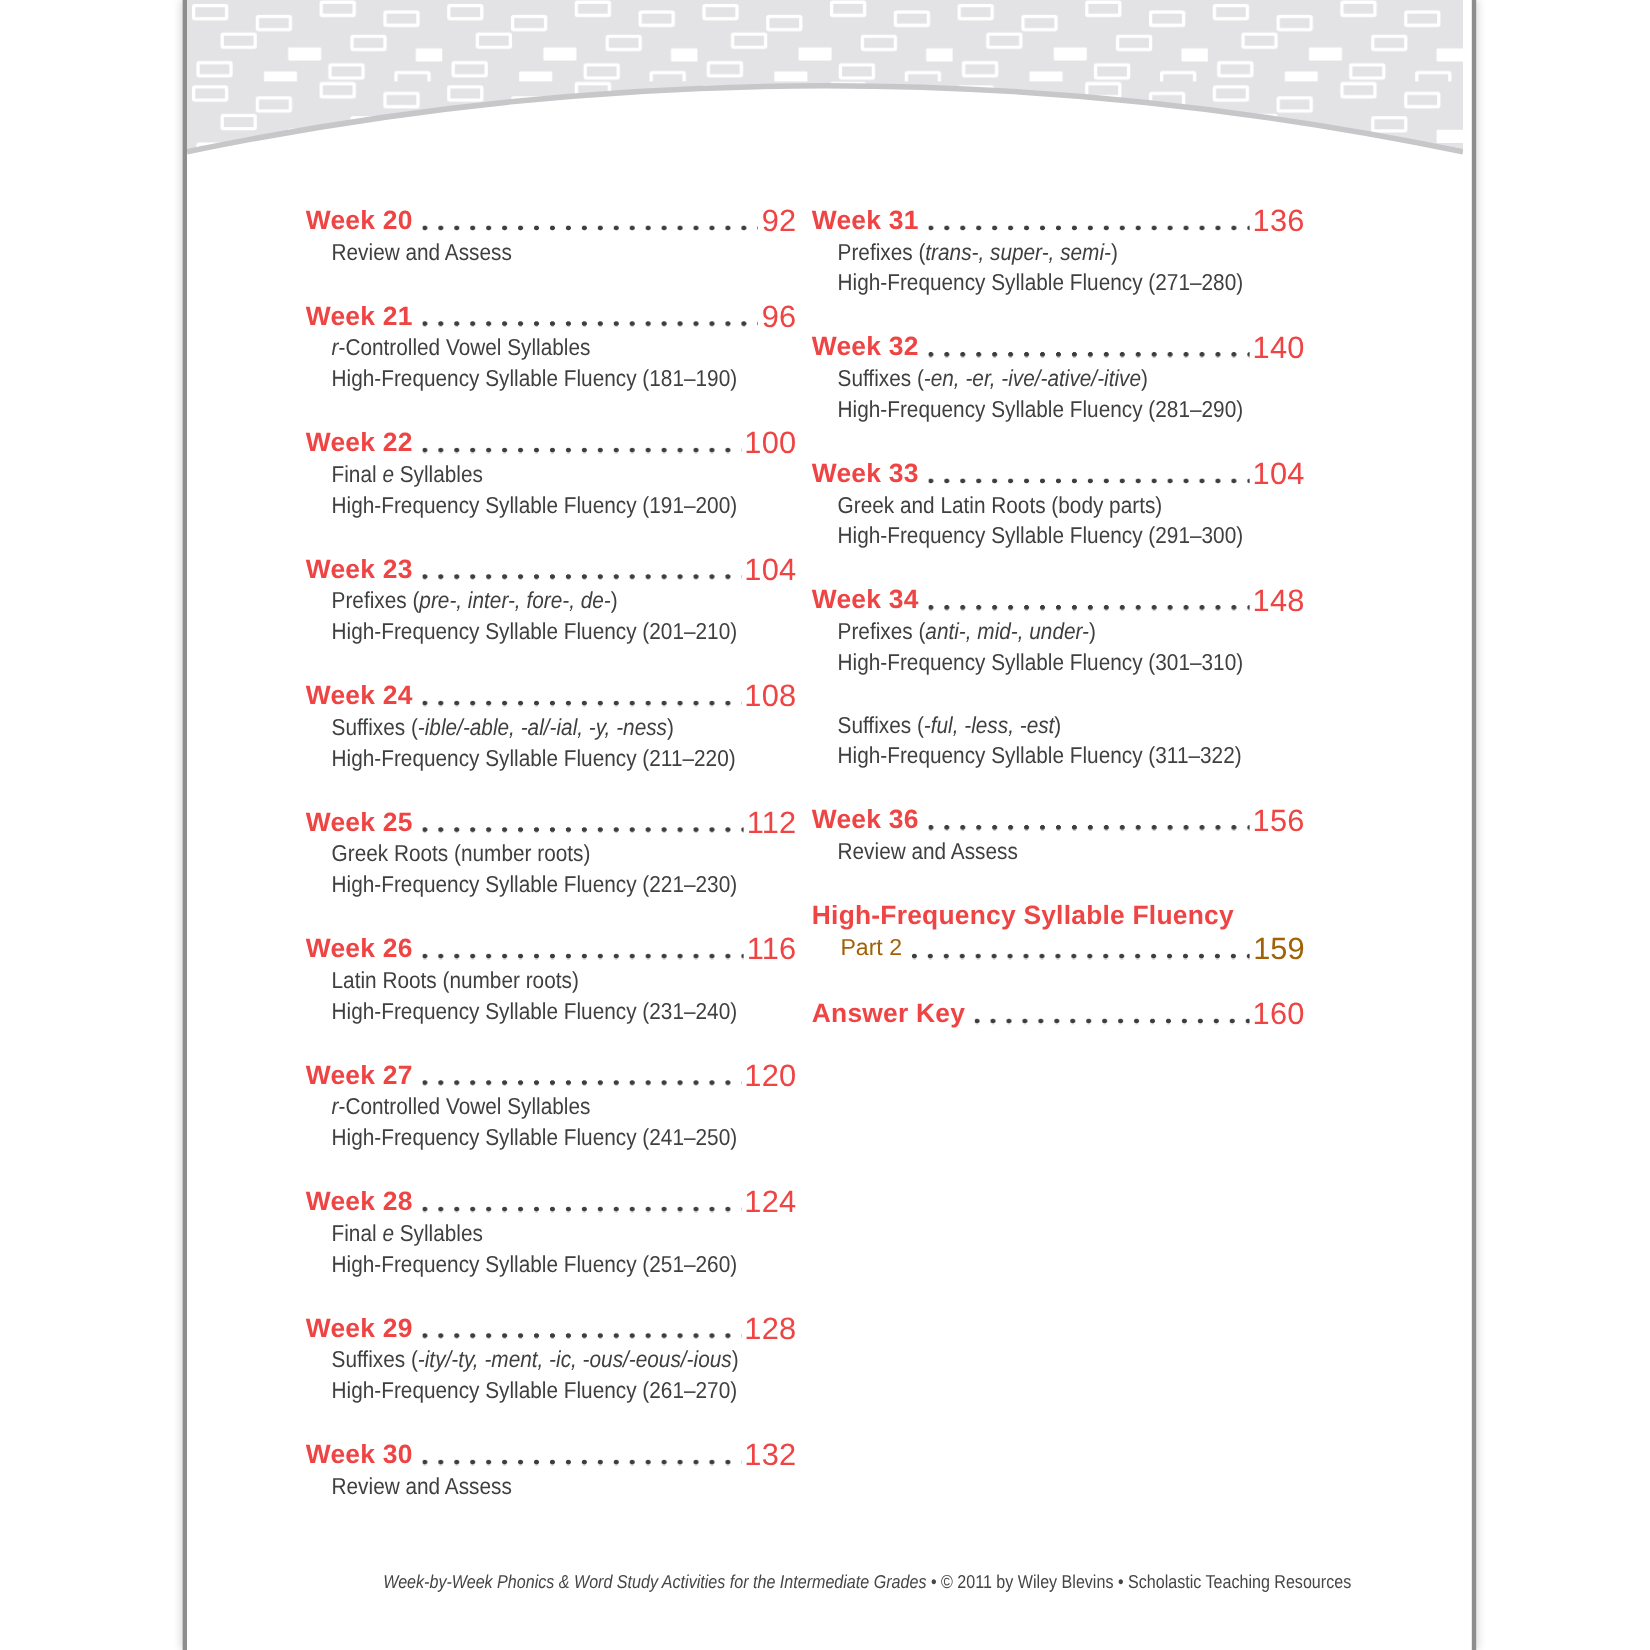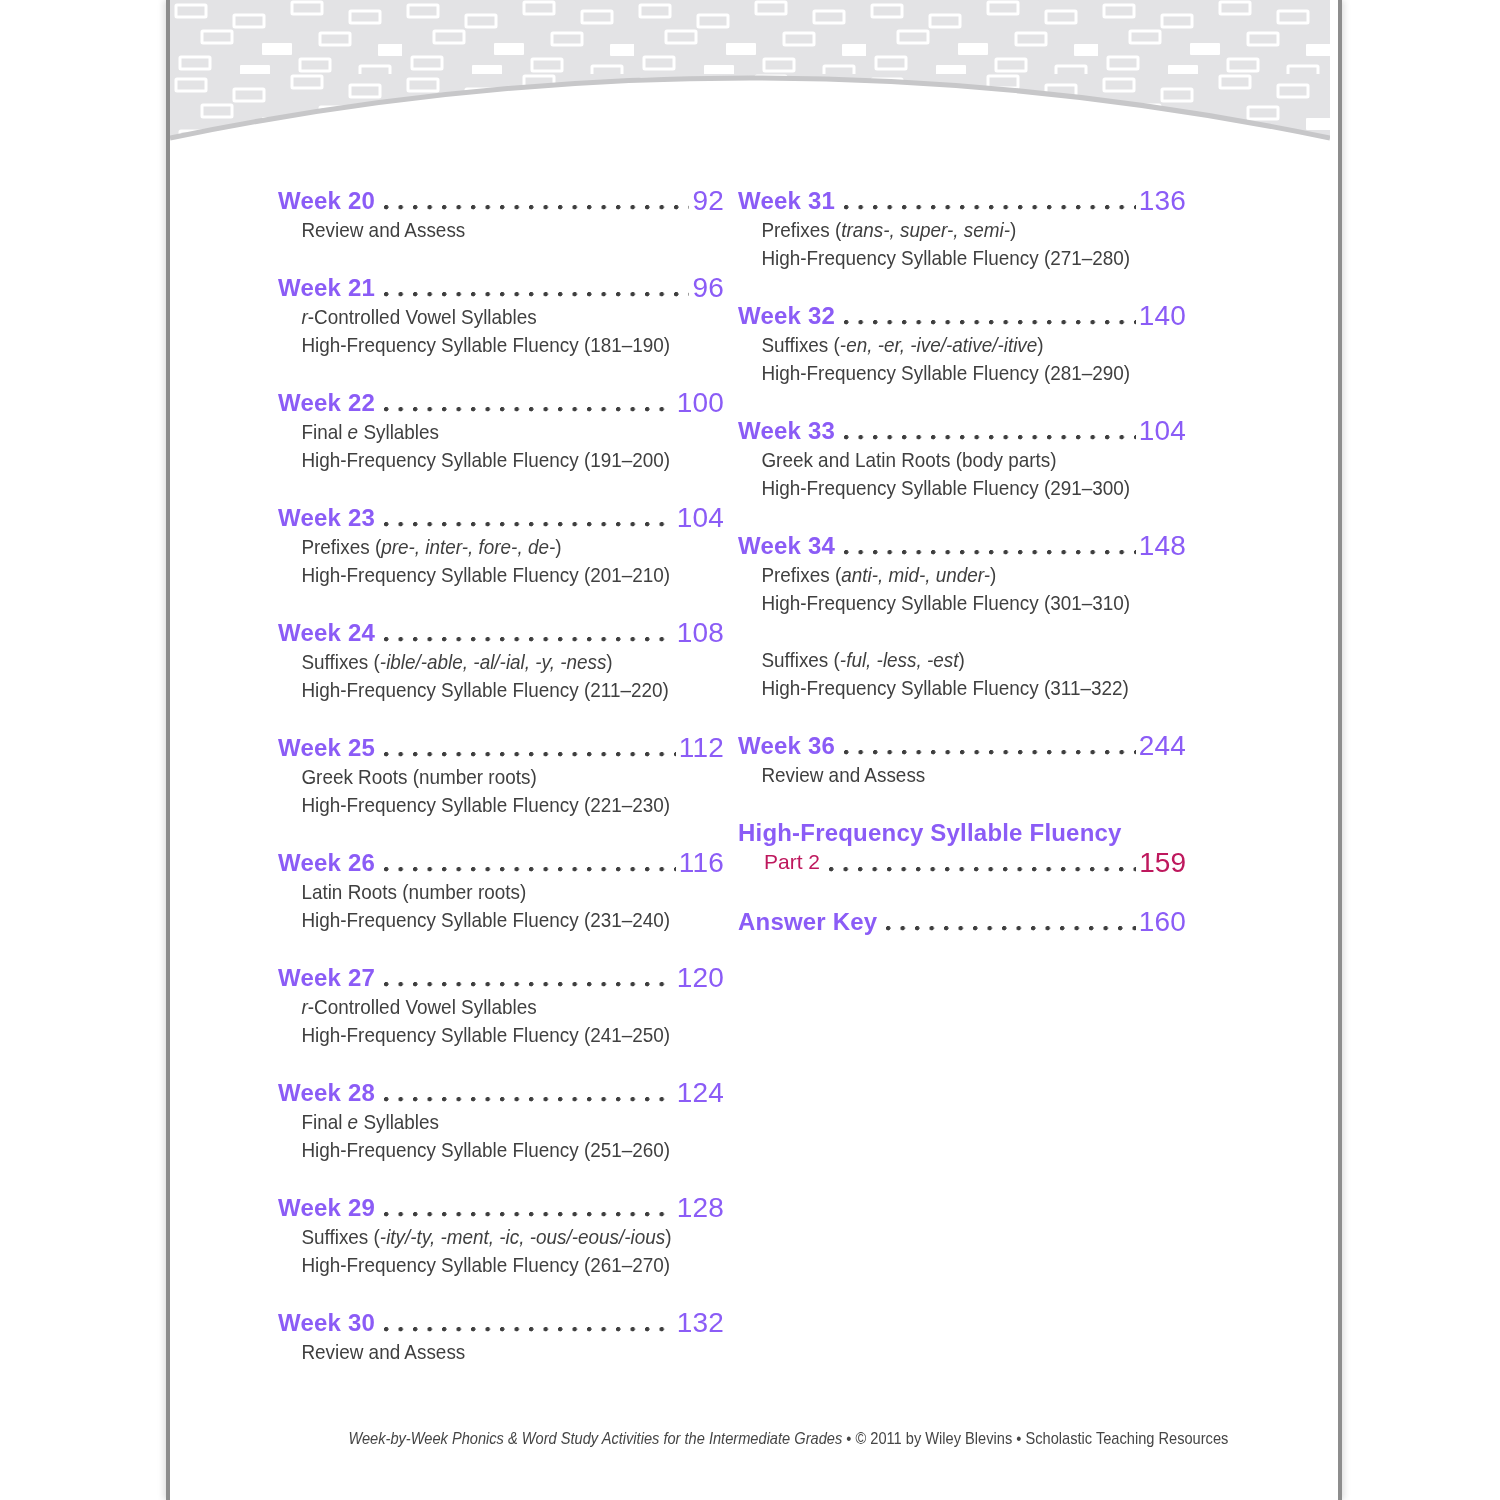--- a/index.html
+++ b/index.html
@@ -12,35 +12,35 @@
     background:#ffffff;
     border-left:4px solid #8d8d8d;border-right:4px solid #8d8d8d;
     box-shadow:-3px 0 6px rgba(0,0,0,.10), 3px 0 6px rgba(0,0,0,.10);
   }
   .band-svg{position:absolute;top:0;left:0;display:block;}
   .toc{position:absolute;top:186px;left:0;width:100%;}
   .col{position:absolute;top:0;}
   .col-left{left:108px;width:446px;}
   .col-right{left:568px;width:448px;}
   .entry{margin-bottom:29px;}
-  .entry-head{display:flex;align-items:stretch;font-weight:bold;font-size:24px;line-height:30px;color:#8b5cf6;letter-spacing:.2px;}
+  .entry-head{display:flex;align-items:stretch;font-weight:bold;font-size:24px;line-height:30px;color:#ef4444;letter-spacing:.2px;}
   .entry-title{white-space:nowrap;}
   .leader{
     flex:1 1 auto;margin:0 3px 0 9px;min-width:0;
     background-image:radial-gradient(circle at 2.2px 2.2px,#3e3e3e 2px,rgba(0,0,0,0) 2.5px);
     background-size:14.5px 5px;background-repeat:repeat-x;
     background-position:left 0 bottom 6px;
   }
   .entry-page{font-weight:normal;font-size:28px;white-space:nowrap;align-self:flex-end;line-height:30px;}
   .subline{
     font-size:21px;line-height:28px;padding-left:26px;white-space:nowrap;
     transform:scaleX(.90);transform-origin:0 50%;color:#3f3f3f;
   }
   .subline em{font-style:italic;}
-  .part-row{display:flex;font-size:21px;line-height:28px;padding-left:26px;color:#be185d;text-align:center;}
+  .part-row{display:flex;font-size:21px;line-height:28px;padding-left:26px;color:#a16207;text-align:center;}
   .part-label{white-space:nowrap;}
   .footer{
     position:absolute;top:1428px;left:0;width:100%;text-align:center;
     font-size:17px;line-height:22px;color:#454545;padding-left:80px;box-sizing:border-box;
     transform:scaleX(.86);transform-origin:50% 50%;white-space:nowrap;
   }
   .footer .f-italic{font-style:italic;}
 </style>
 </head>
 <body>
@@ -211,21 +211,21 @@
           <div class="subline"><span>High-Frequency Syllable Fluency (301–310)</span></div>
         </div>
         <div class="entry">
           <div class="subline"><span>Suffixes (</span><em>-ful, -less, -est</em><span>)</span></div>
           <div class="subline"><span>High-Frequency Syllable Fluency (311–322)</span></div>
         </div>
         <div class="entry">
           <div class="entry-head">
             <span class="entry-title">Week 36</span>
             <span class="leader"></span>
-            <span class="entry-page">244</span>
+            <span class="entry-page">156</span>
           </div>
           <div class="subline"><span>Review and Assess</span></div>
         </div>
         <div class="entry">
           <div class="entry-head">
             <span class="entry-title">High-Frequency Syllable Fluency</span>
           </div>
           <div class="part-row">
             <span class="part-label">Part 2</span>
             <span class="leader"></span>

